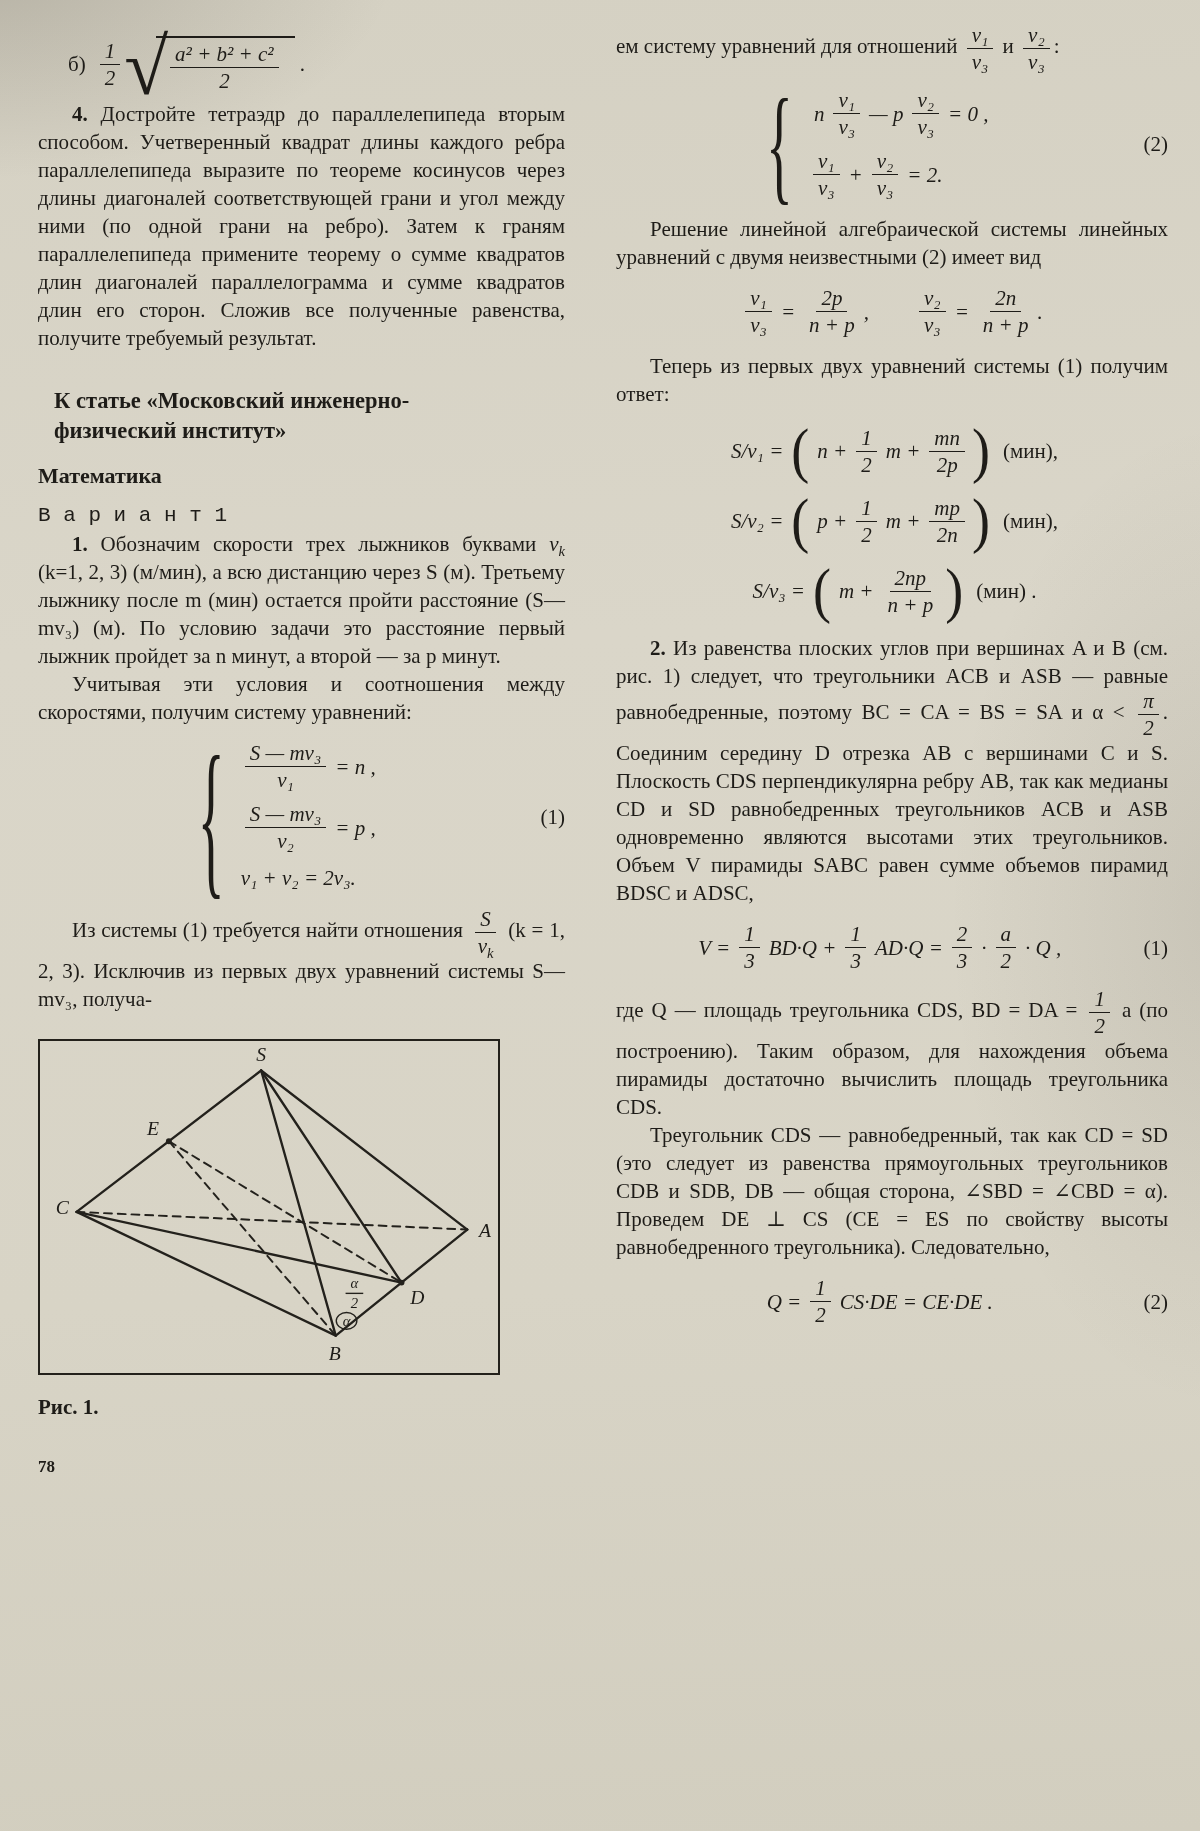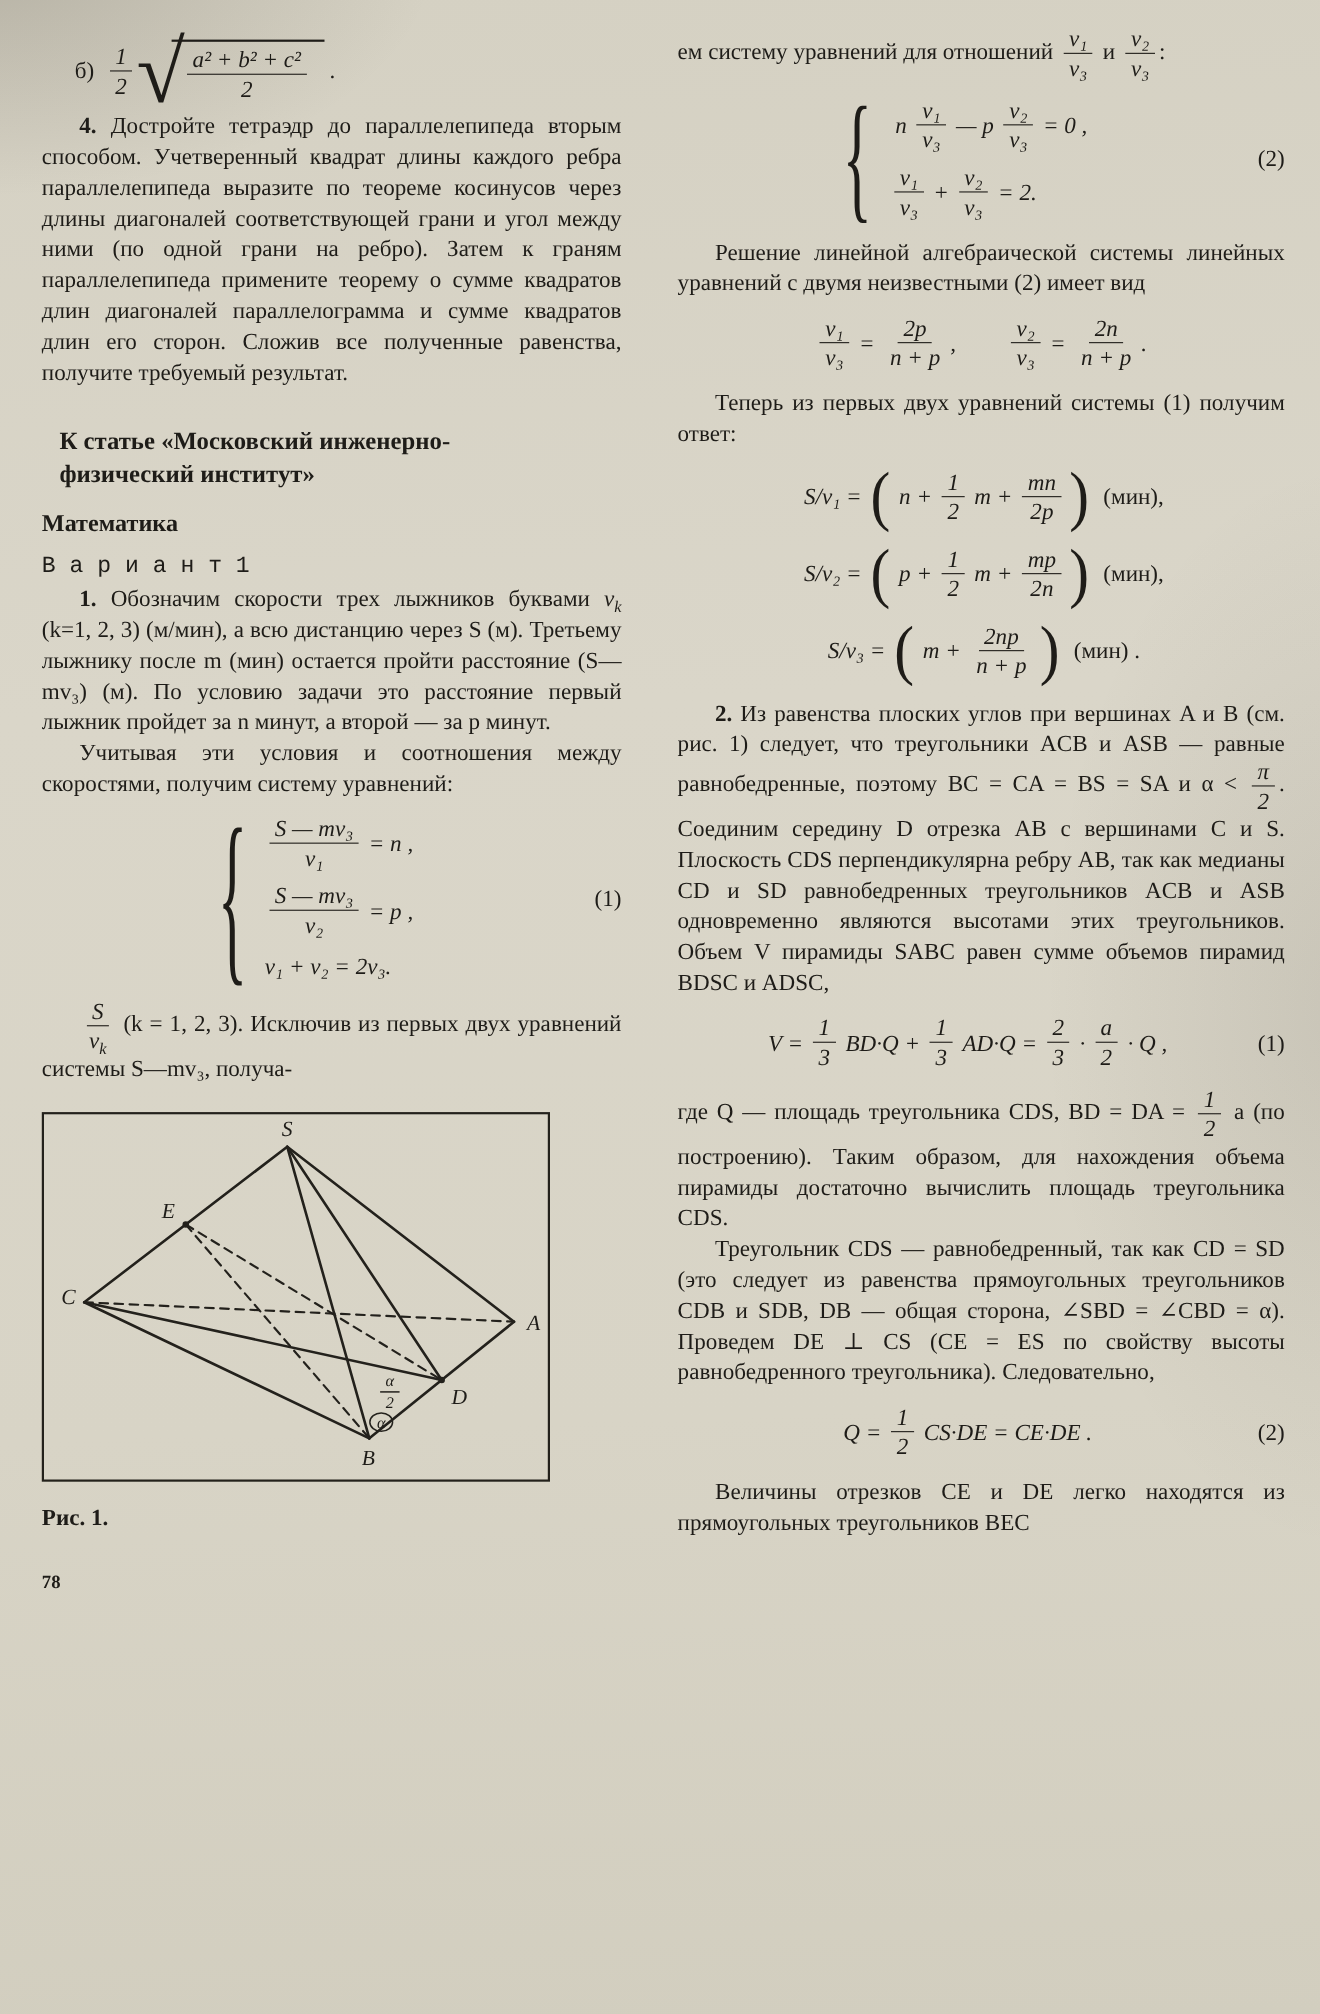--- a/index.html
+++ b/index.html
@@ -148,21 +148,21 @@
             </div>
             <div class="sys-row">
               <span class="mi">v₁ + v₂ = 2v₃.</span>
             </div>
           </div>
         </div>
       </div>
       <span class="eqtag">(1)</span>
     </div>
 
-    <p class="para indent p3"><span class="frac">
+    <p class="para indent p3"><span>Из системы (1) требуется найти отношения </span><span class="frac">
           <span class="num">S</span>
           <span class="den"><span>v</span><sub>k</sub></span>
         </span><span> (k = 1, 2, 3). Исключив из первых двух уравнений системы S—mv₃, получа-</span></p>
 
     <div class="fig-frame">
       <svg viewBox="0 0 460 328" width="452" height="322">
 
         <line class="edge" x1="34" y1="170" x2="222" y2="26"></line>
         <line class="edge" x1="222" y1="26" x2="432" y2="188"></line>
         <line class="edge" x1="222" y1="26" x2="298" y2="296"></line>
@@ -369,16 +369,15 @@
         <span class="mi mt">Q =</span>
         <span class="frac">
             <span class="num">1</span>
             <span class="den">2</span>
           </span>
         <span class="mi mt">CS·DE = CE·DE .</span>
       </div>
       <span class="eqtag">(2)</span>
     </div>
 
-    <p class="para indent">Величины отрезков CE и DE легко находятся из прямоугольных треугольников BEC</p>
 
   </div>
 </div>
 
 </body></html>

